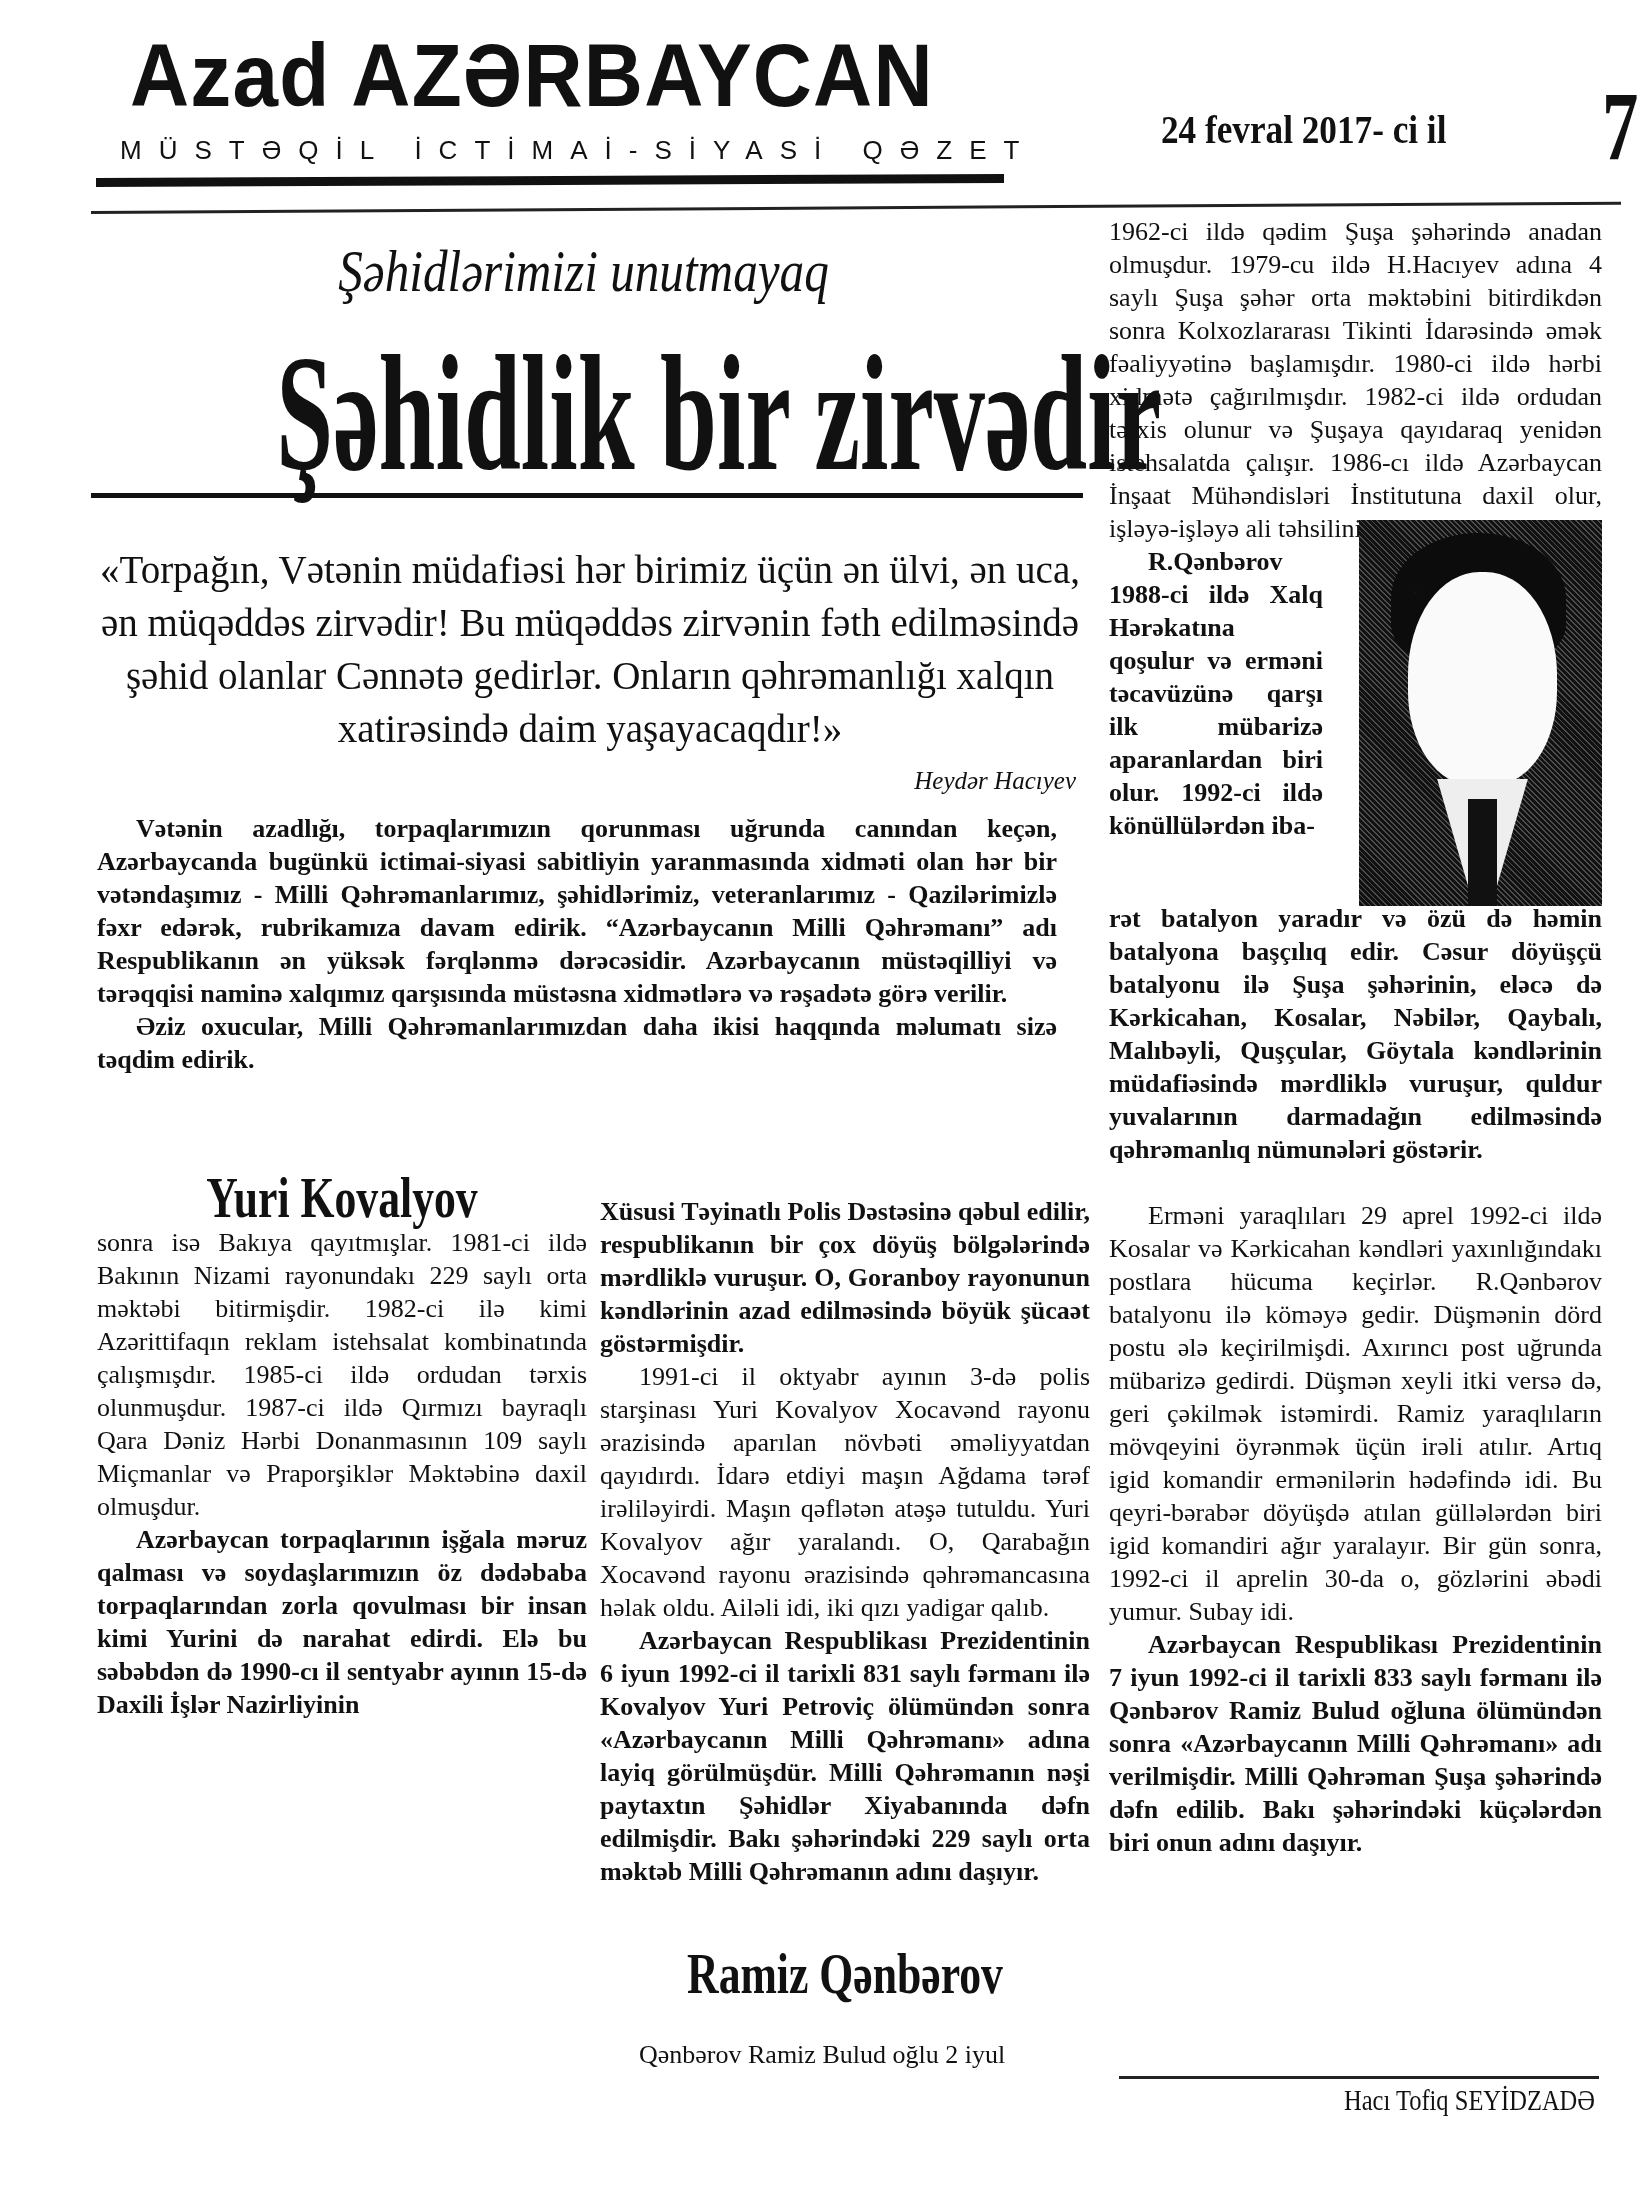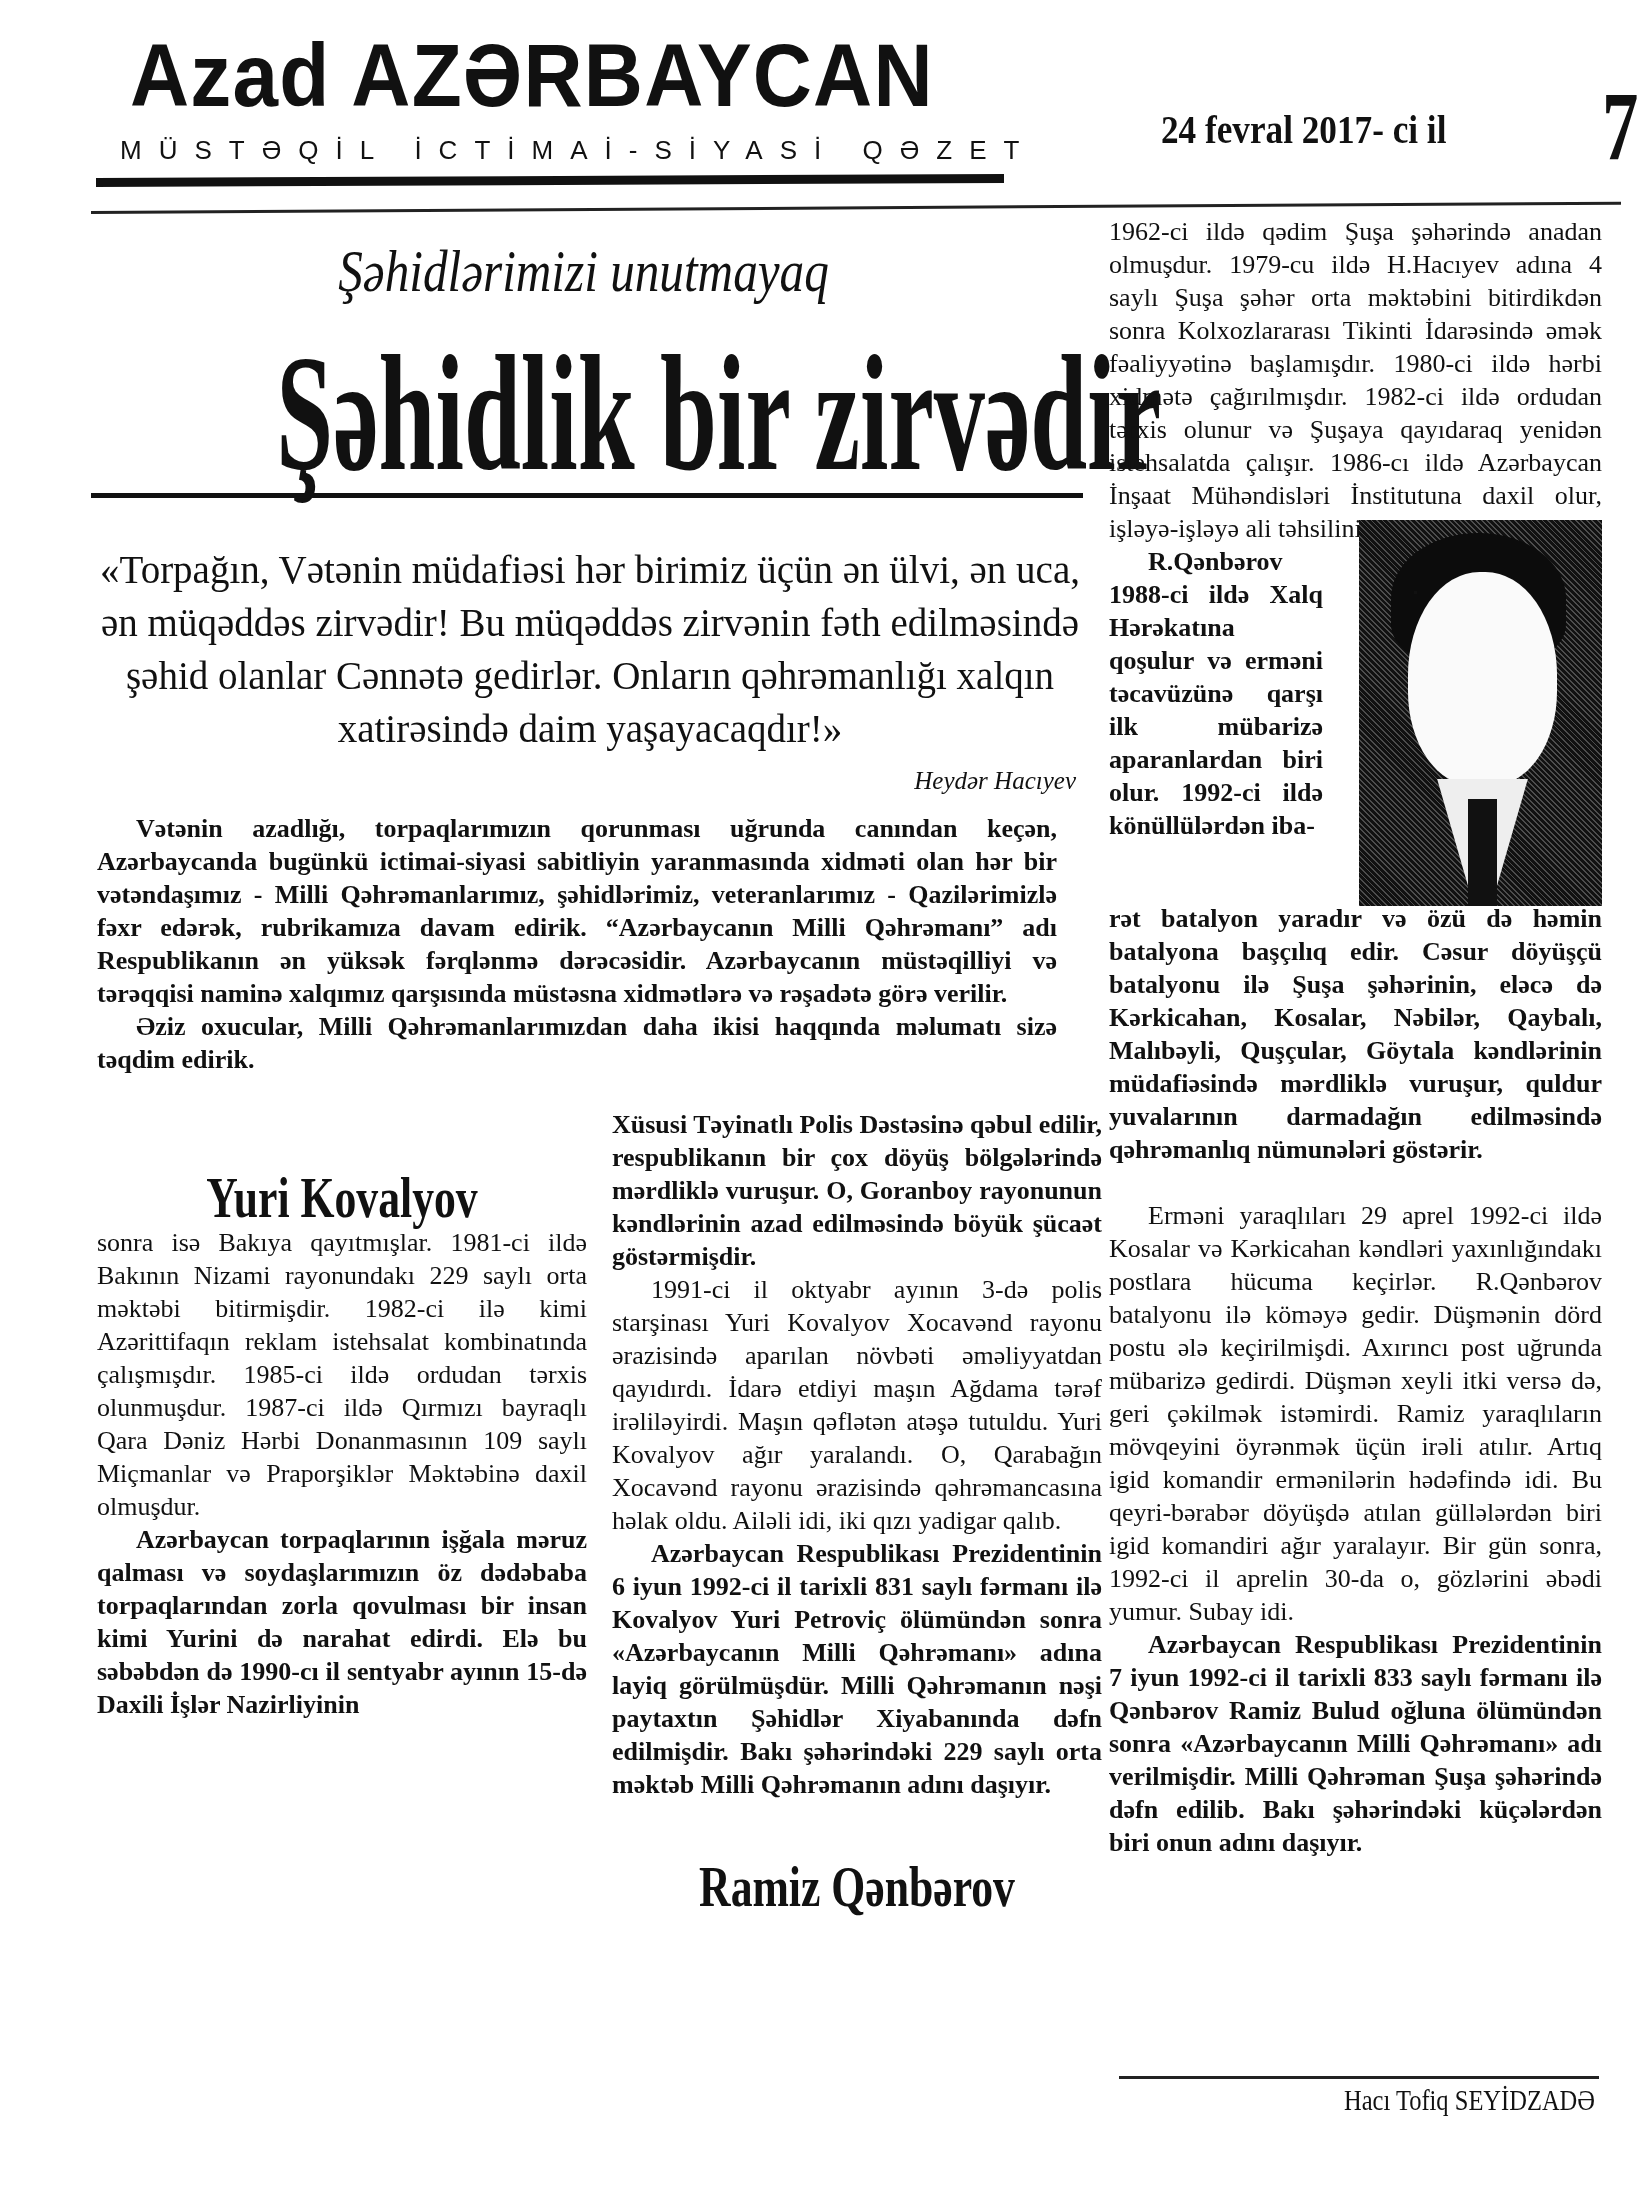--- a/index.html
+++ b/index.html
@@ -68,27 +68,30 @@
 </div>
 
 <div class="col" style="left:97px; top:1170px; width:490px;">
   <div class="name-head" style="width:490px;">Yuri Kovalyov</div>
   <div class="body-text" style="width:490px;">
     <p class="noind">sonra isə Bakıya qayıtmışlar. 1981-ci ildə Bakının Nizami rayonundakı 229 saylı orta məktəbi bitirmişdir. 1982-ci ilə kimi Azərittifaqın reklam istehsalat kombinatında çalışmışdır. 1985-ci ildə ordudan tərxis olunmuşdur. 1987-ci ildə Qırmızı bayraqlı Qara Dəniz Hərbi Donanmasının 109 saylı Miçmanlar və Praporşiklər Məktəbinə daxil olmuşdur.</p>
     <p class="bold">Azərbaycan torpaqlarının işğala məruz qalması və soydaşlarımızın öz dədəbaba torpaqlarından zorla qovulması bir insan kimi Yurini də narahat edirdi. Elə bu səbəbdən də 1990-cı il sentyabr ayının 15-də Daxili İşlər Nazirliyinin</p>
   </div>
 </div>
 
-<div class="col" style="left:600px; top:1108px; width:490px;margin-left:12px;">
+<div class="col" style="left:600px; top:1195px; width:490px;">
   <div class="body-text" style="width:490px;">
     <p class="noind bold">Xüsusi Təyinatlı Polis Dəstəsinə qəbul edilir, respublikanın bir çox döyüş bölgələrində mərdliklə vuruşur. O, Goranboy rayonunun kəndlərinin azad edilməsində böyük şücaət göstərmişdir.</p>
     <p>1991-ci il oktyabr ayının 3-də polis starşinası Yuri Kovalyov Xocavənd rayonu ərazisində aparılan növbəti əməliyyatdan qayıdırdı. İdarə etdiyi maşın Ağdama tərəf irəliləyirdi. Maşın qəflətən atəşə tutuldu. Yuri Kovalyov ağır yaralandı. O, Qarabağın Xocavənd rayonu ərazisində qəhrəmancasına həlak oldu. Ailəli idi, iki qızı yadigar qalıb.</p>
     <p class="bold">Azərbaycan Respublikası Prezidentinin 6 iyun 1992-ci il tarixli 831 saylı fərmanı ilə Kovalyov Yuri Petroviç ölümündən sonra «Azərbaycanın Milli Qəhrəmanı» adına layiq görülmüşdür. Milli Qəhrəmanın nəşi paytaxtın Şəhidlər Xiyabanında dəfn edilmişdir. Bakı şəhərindəki 229 saylı orta məktəb Milli Qəhrəmanın adını daşıyır.</p>
   </div>
   <div class="name-head" style="width:490px; margin-top:58px;">Ramiz Qənbərov</div>
+  <div class="body-text" style="width:490px; margin-top:36px;">
+    <p>Qənbərov Ramiz Bulud oğlu 2 iyul</p>
+  </div>
 </div>
 
 <div class="col" style="left:1109px; top:215px; width:493px;">
   <div class="body-text" style="width:493px;">
     <p class="noind">1962-ci ildə qədim Şuşa şəhərində anadan olmuşdur. 1979-cu ildə H.Hacıyev adına 4 saylı Şuşa şəhər orta məktəbini bitirdikdən sonra Kolxozlararası Tikinti İdarəsində əmək fəaliyyətinə başlamışdır. 1980-ci ildə hərbi xidmətə çağırılmışdır. 1982-ci ildə ordudan tərxis olunur və Şuşaya qayıdaraq yenidən istehsalatda çalışır. 1986-cı ildə Azərbaycan İnşaat Mühəndisləri İnstitutuna daxil olur, işləyə-işləyə ali təhsilini davam etdirir.</p>
   </div>
   <div style="position:relative; height:389px; margin-top:-32px;">
     <div class="body-text bold" style="position:absolute; left:0; top:32px; width:214px;">
       <p>R.Qənbərov 1988-ci ildə Xalq Hərəkatına qoşulur və erməni təcavüzünə qarşı ilk mübarizə aparanlardan biri olur. 1992-ci ildə könüllülərdən iba-</p>
     </div>

